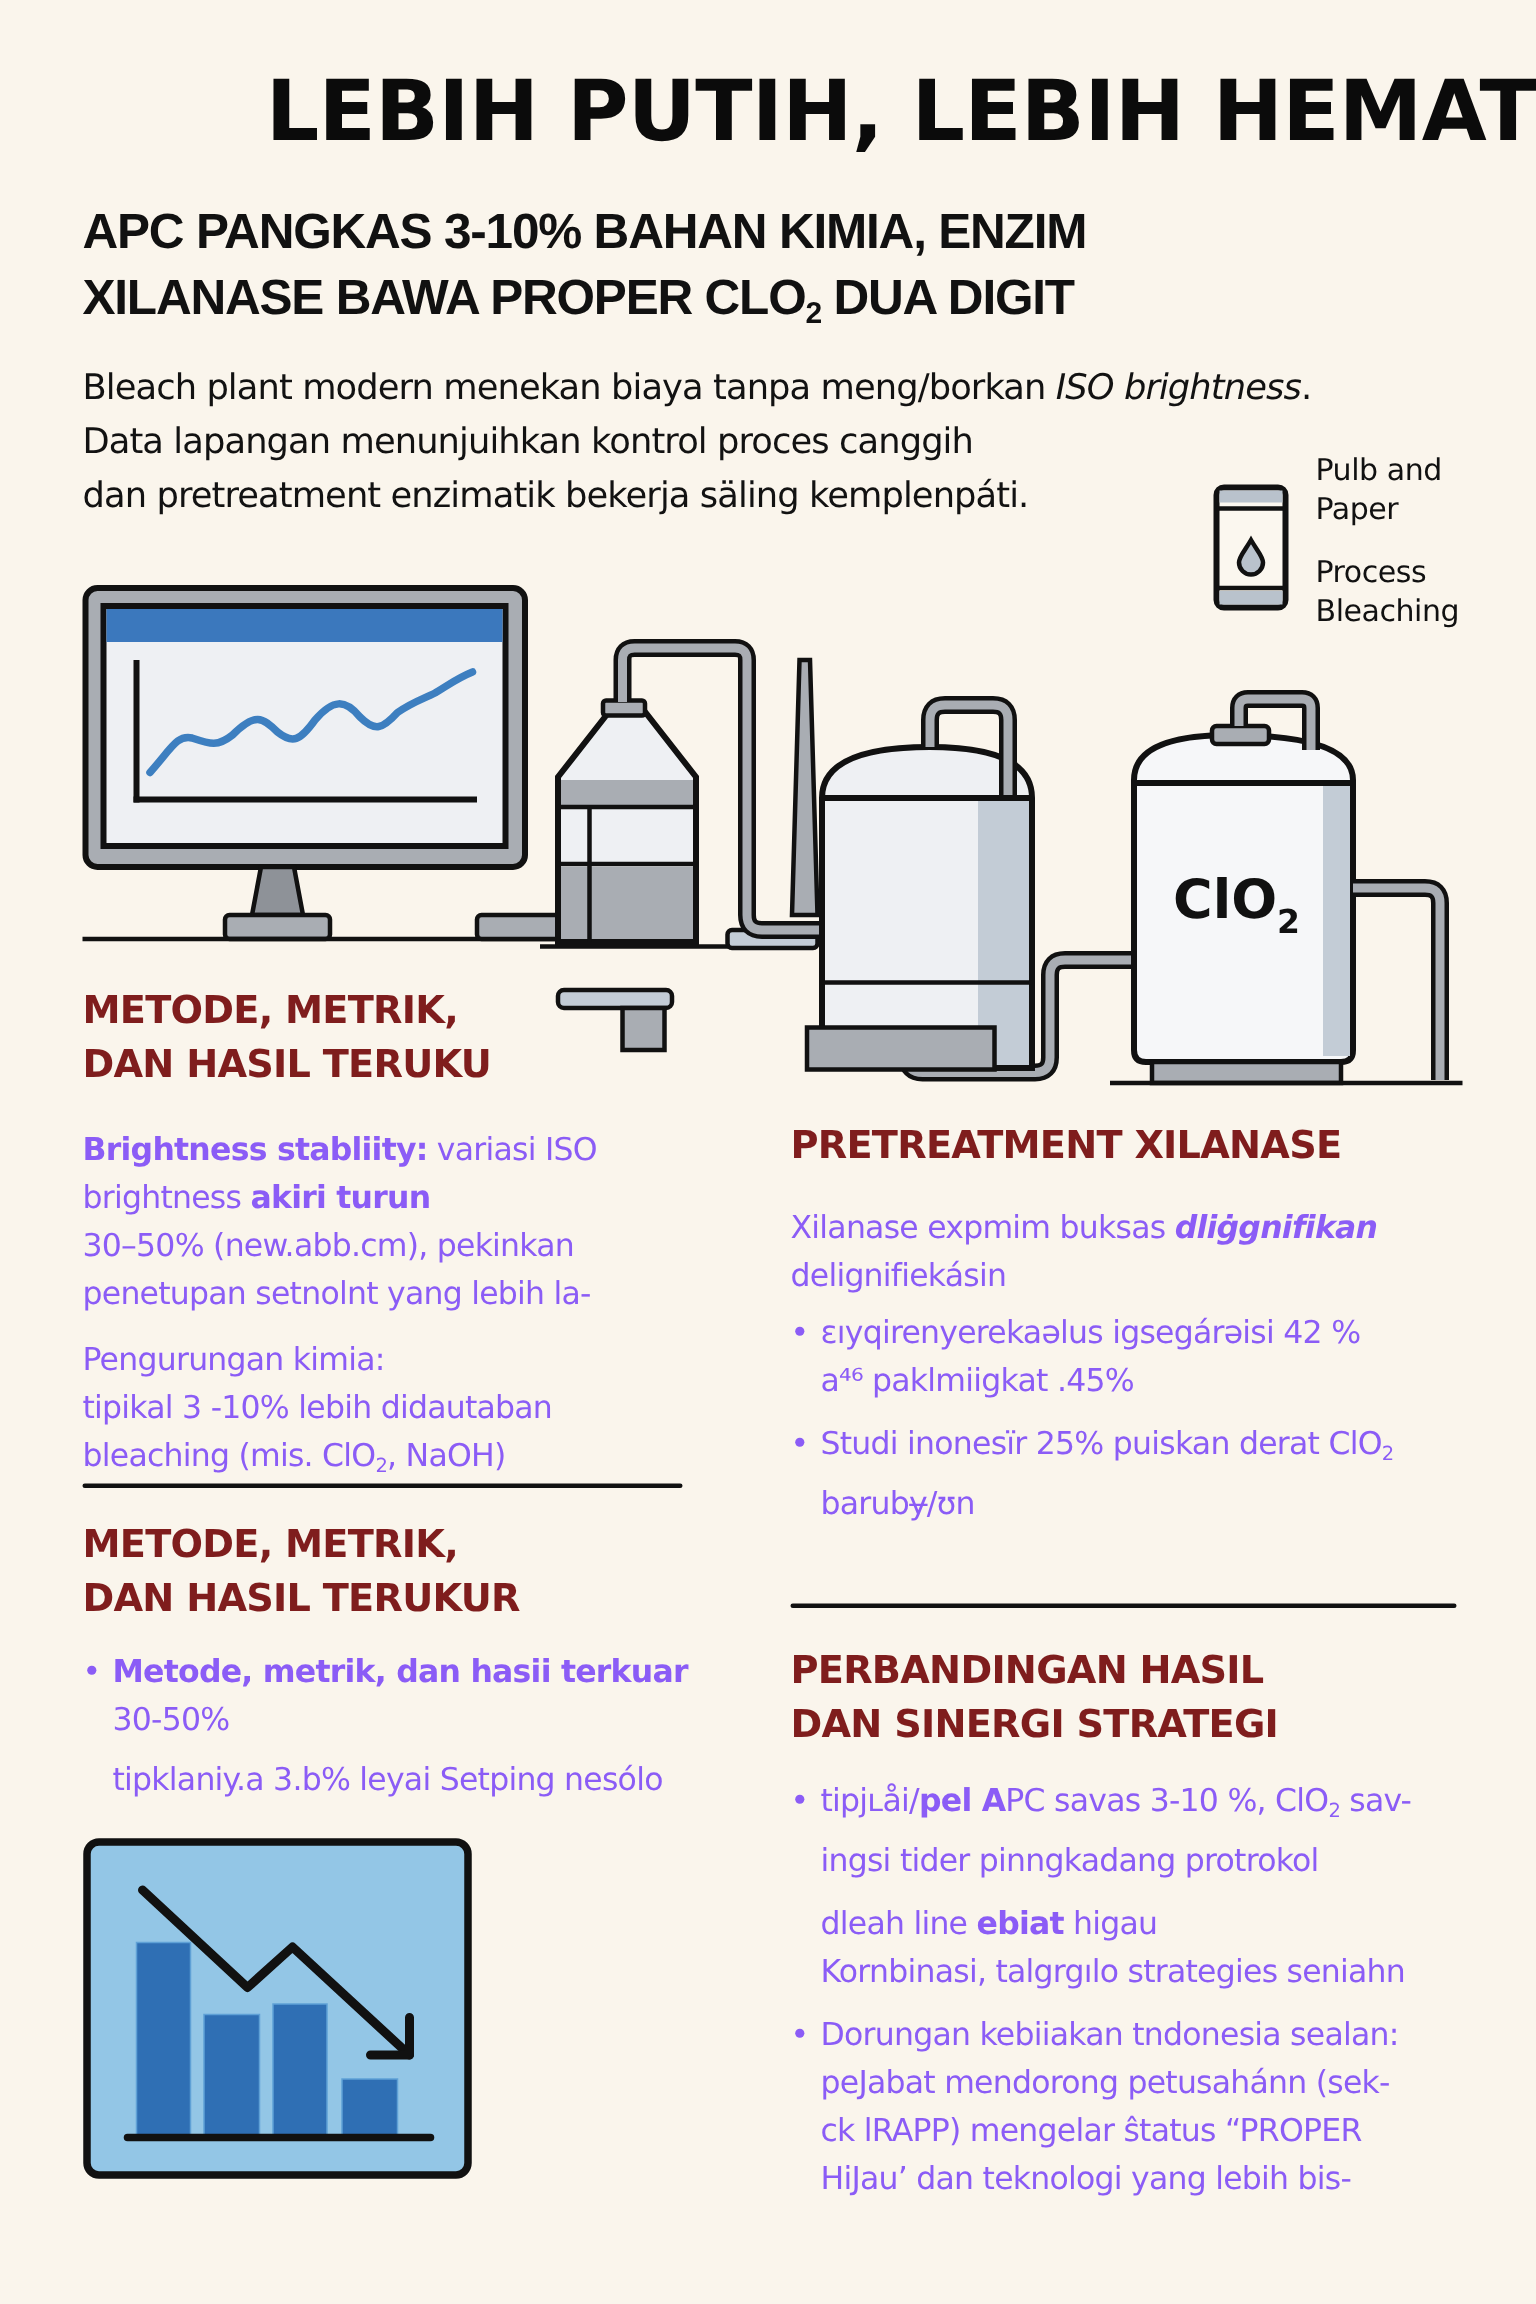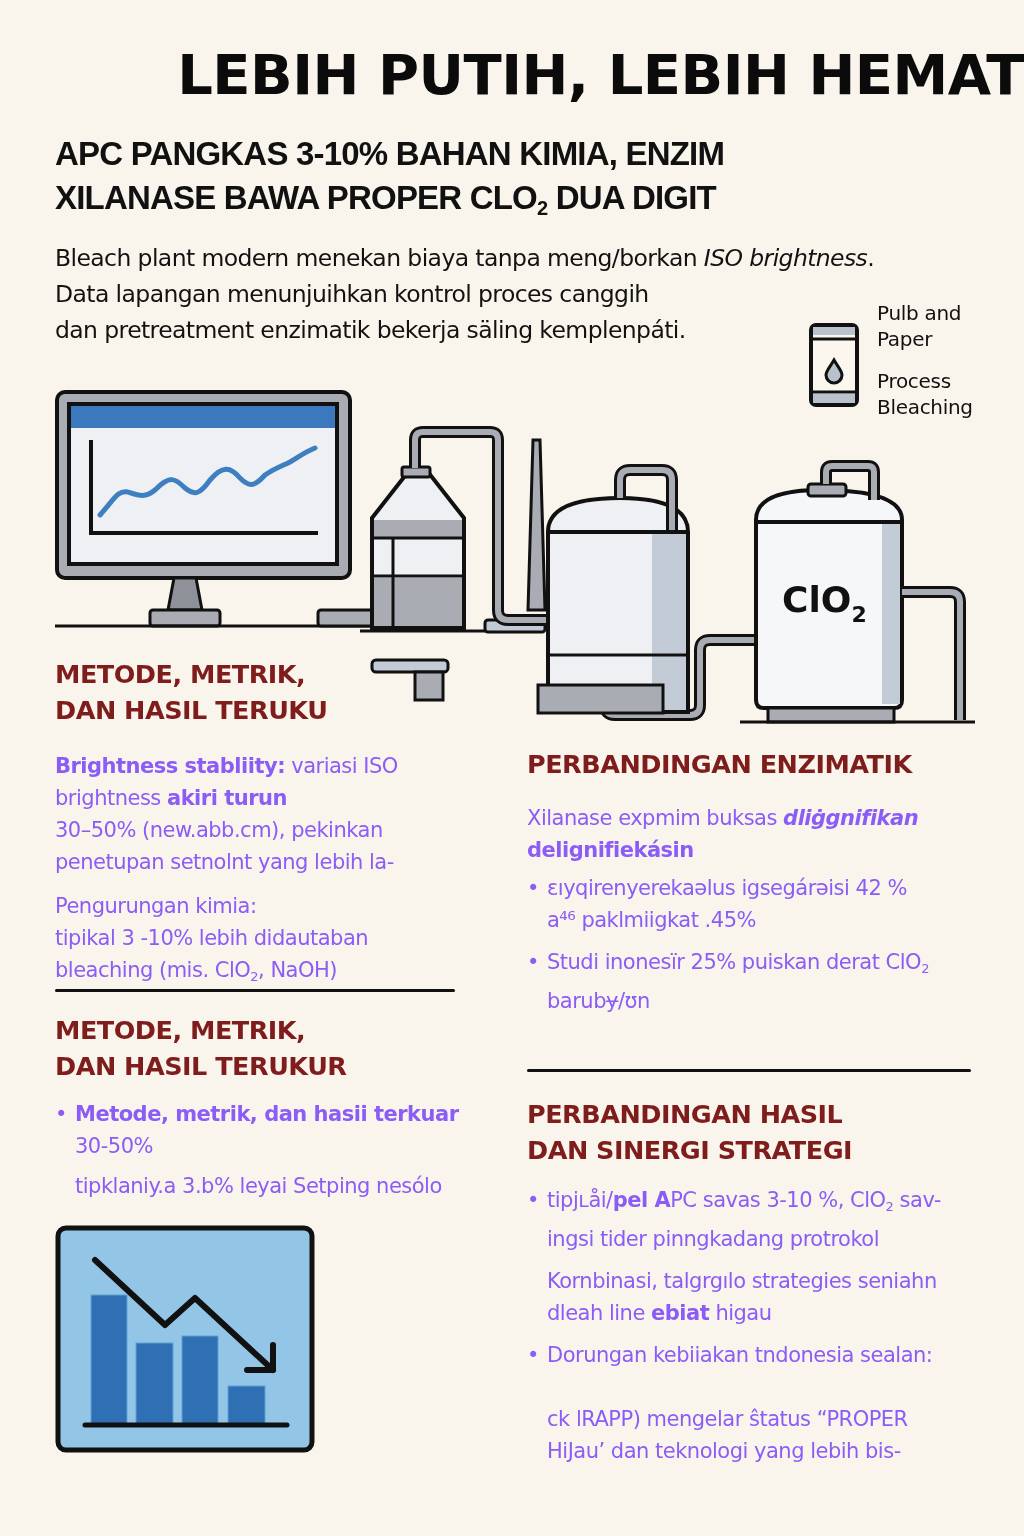--- a/index.html
+++ b/index.html
@@ -167,46 +167,46 @@
   <rect x="81" y="118" width="37" height="81" fill="#2f6fb4" stroke="#5fa1d6" stroke-width="1"></rect>
   <rect x="127" y="111" width="36" height="88" fill="#2f6fb4" stroke="#5fa1d6" stroke-width="1"></rect>
   <rect x="173" y="161" width="37" height="38" fill="#2f6fb4" stroke="#5fa1d6" stroke-width="1"></rect>
   <line x1="30" y1="200" x2="232" y2="200" stroke="#111" stroke-width="5" stroke-linecap="round"></line>
   <polyline points="40,35 110,100 140,73 218,145" fill="none" stroke="#111" stroke-width="6" stroke-linecap="round" stroke-linejoin="round"></polyline>
   <polyline points="192,145 218,145 218,120" fill="none" stroke="#111" stroke-width="6" stroke-linecap="round" stroke-linejoin="round"></polyline>
 </svg>
 
 <div class="abs" style="left:527px; top:746px; width:460px;">
   <div class="sec-h">
-    <div>PERBANDINGAN ENZIMATIK</div>
+    <div>PRETREATMENT XILANASE</div>
   </div>
   <div style="height:20px"></div>
   <div class="body-t">
     <div><span>Xilanase expmim buksas </span><b><i>dliġgnifikan</i></b></div>
-    <div><b style="font-weight:700">delignifiekásin</b></div>
+    <div><b style="font-weight:400">delignifiekásin</b></div>
   </div>
   <div style="height:6px"></div>
   <ul class="bul body-t">
     <li><span>ɛıyqirenyerekaəlus igsegárəisi 42 %</span><br><span>a⁴⁶ paklmiigkat .45%</span></li>
     <li style="margin-top:10px"><span>Studi inonesı̈r 25% puiskan derat ClO</span><sub>2</sub><br><span>barubɏ/ʊn</span></li>
   </ul>
 </div>
 <div class="abs divider" style="left:527px; top:1069px; width:444px;"></div>
 
 <div class="abs" style="left:527px; top:1096px; width:460px;">
   <div class="sec-h">
     <div>PERBANDINGAN HASIL</div>
     <div>DAN SINERGI STRATEGI</div>
   </div>
   <div style="height:16px"></div>
   <ul class="bul body-t">
     <li><span>tipjʟåi/</span><b>pel A</b><span>PC savas 3-10 %, ClO</span><sub>2</sub><span> sav-</span><br><span>ingsi tider pinngkadang protrokol</span></li>
   </ul>
   <div style="height:10px"></div>
   <div class="body-t indent">
+    <div><span>dleah line </span><b>ebiat</b><span> higau</span></div>
     <div>Kornbinasi, talgrgılo strategies seniahn</div>
-    <div><span>dleah line </span><b>ebiat</b><span> higau</span></div>
   </div>
   <div style="height:10px"></div>
   <ul class="bul body-t">
-    <li><span>Dorungan kebiiakan tndonesia sealan:</span><br><br><span>ck lRAPP) mengelar ŝtatus “PROPER</span><br><span>HiJau’ dan teknologi yang lebih bis-</span></li>
+    <li><span>Dorungan kebiiakan tndonesia sealan:</span><br><span>peJabat mendorong petusahánn (sek-</span><br><span>ck lRAPP) mengelar ŝtatus “PROPER</span><br><span>HiJau’ dan teknologi yang lebih bis-</span></li>
   </ul>
 </div>
 
 </body></html>

